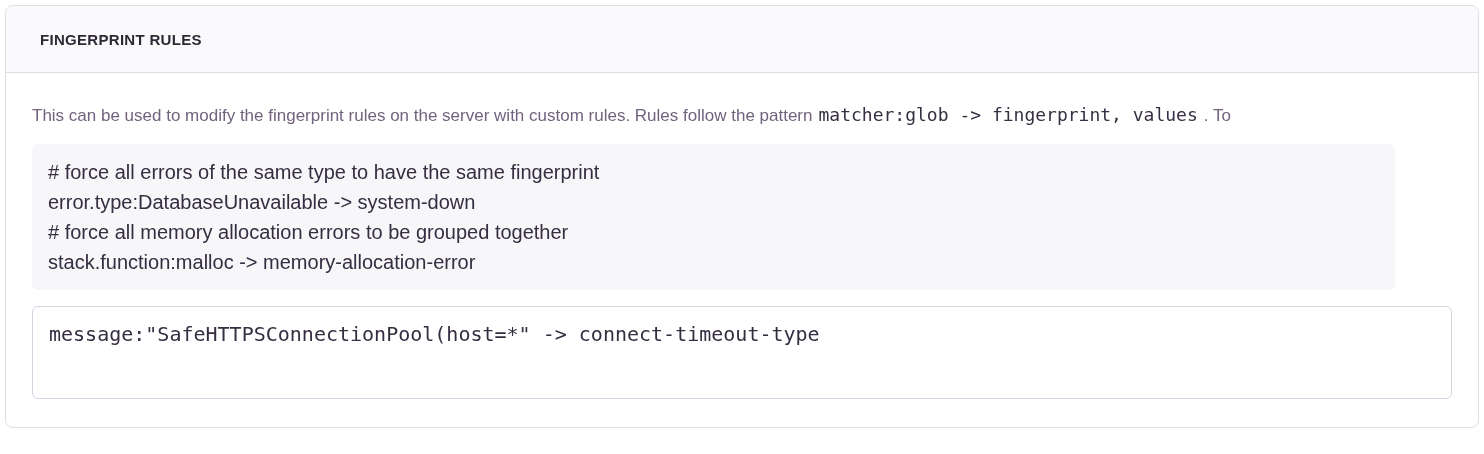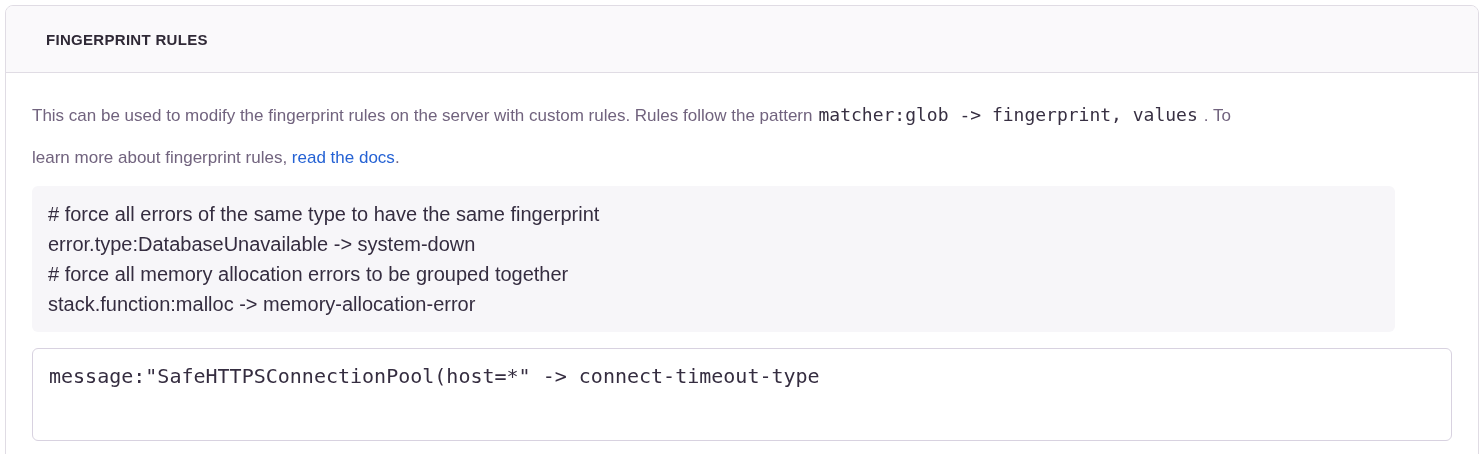--- a/index.html
+++ b/index.html
@@ -20,21 +20,21 @@
   }
   .panel-header {
     background: #faf9fb;
     border-bottom: 1px solid #e0dce4;
     height: 67px;
     display: flex;
     align-items: center;
     padding: 0 26px;
   }
   .panel-title {
-    margin: 14px;
+    margin: 8px;
     font-size: 15px;
     font-weight: 700;
     letter-spacing: 0.3px;
     color: #2f2936;
   }
   .panel-body {
     padding: 15px 26px 28px 26px;
   }
   .description {
     margin: 0;
@@ -89,21 +89,20 @@
 
 <section class="panel">
   <header class="panel-header">
     <h2 class="panel-title">FINGERPRINT RULES</h2>
   </header>
 
   <div class="panel-body">
 
     <p class="description">
       <span class="desc-line"><span>This can be used to modify the fingerprint rules on the server with custom rules. Rules follow the pattern</span><code class="inline-code">matcher:glob -&gt; fingerprint, values</code><span>. To</span></span>
-      <span class="desc-line"><span>learn more about fingerprint rules, </span><a href="#" class="docs-link">read the docs</a><span>.</span></span>
     </p>
 
     <pre class="code-example"># force all errors of the same type to have the same fingerprint
 error.type:DatabaseUnavailable -&gt; system-down
 # force all memory allocation errors to be grouped together
 stack.function:malloc -&gt; memory-allocation-error</pre>
 
     <textarea class="rules-textarea" spellcheck="false" style="">message:"SafeHTTPSConnectionPool(host=*" -&gt; connect-timeout-type</textarea>
   </div>
 </section>

